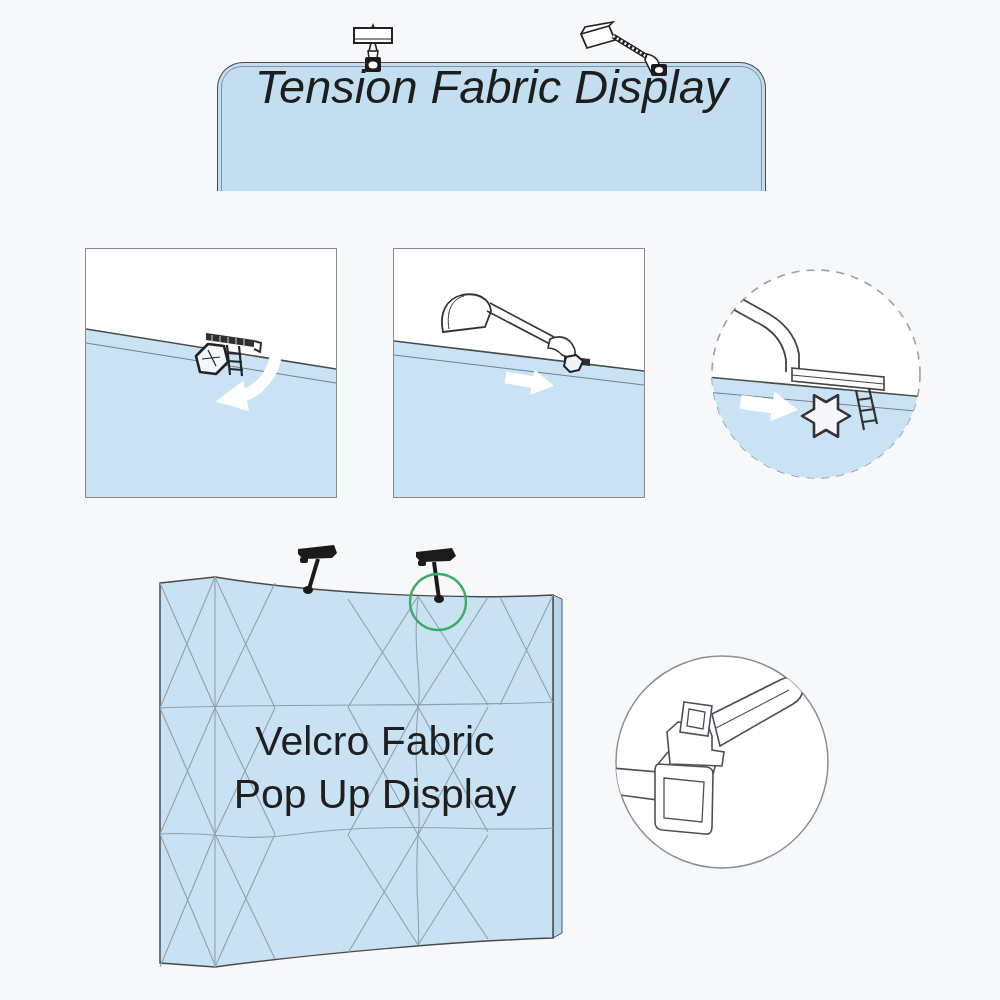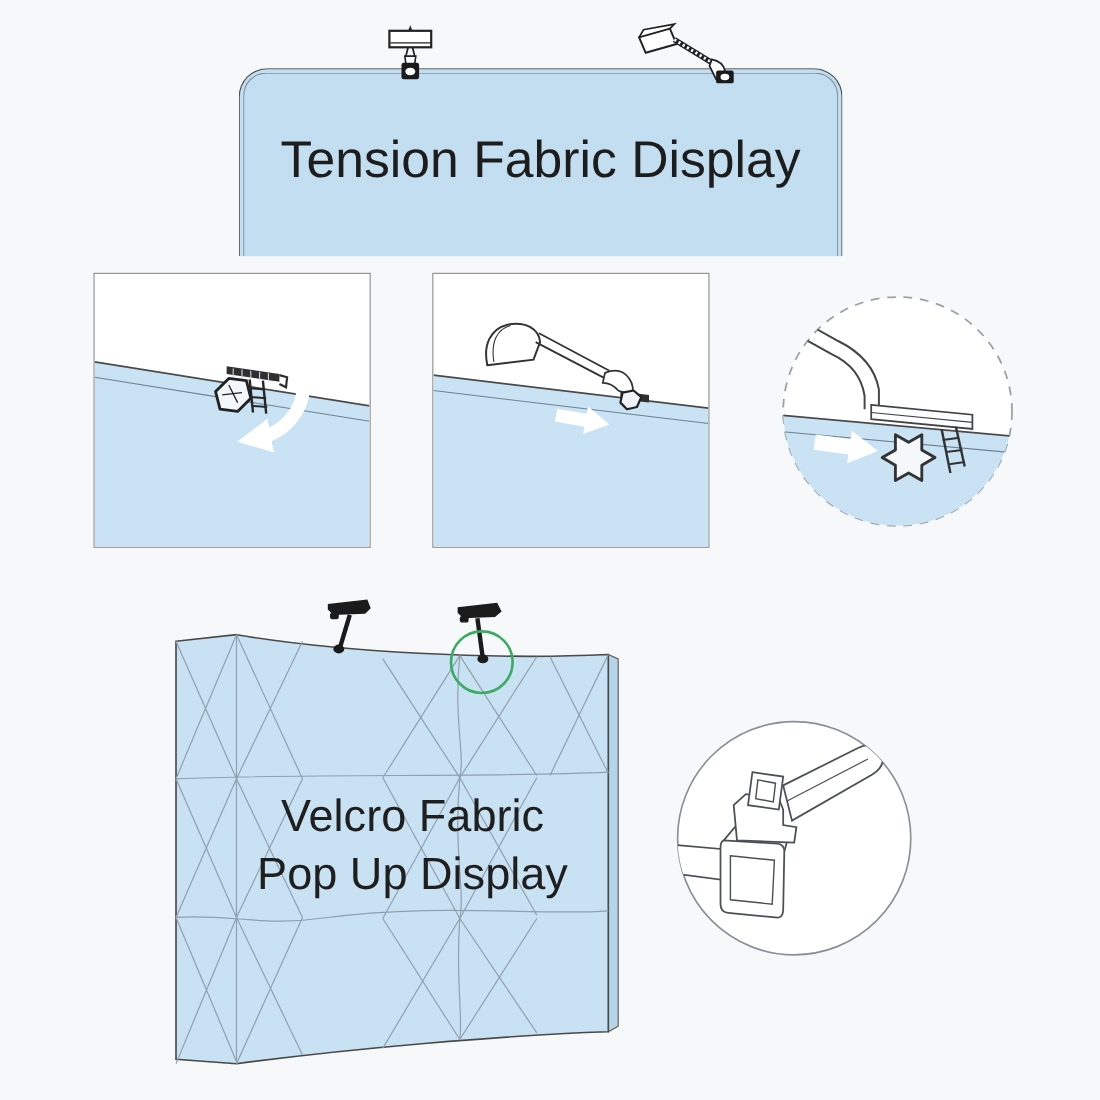--- a/index.html
+++ b/index.html
@@ -4,27 +4,28 @@
 <style>
   html,body{margin:0;padding:0;}
   body{
     width:1000px;height:1000px;position:relative;overflow:hidden;
     background:#f7f8fa;
     font-family:"Liberation Sans","DejaVu Sans",sans-serif;
   }
   .abs{position:absolute;}
   
   .banner{
-    left:217px;top:62px;width:549px;height:171px;
+    left:217px;top:62px;width:549px;height:129px;
     background:#c3def0;
     border:1.5px solid #4a4a4a;border-bottom:none;
     border-radius:26px 26px 0 0;
     box-sizing:border-box;
-    display:flex;align-items:center;justify-content:center;
+    display:flex;justify-content:center;
     z-index:2;
+    font-style:italic;
   }
   .banner::after{
     content:"";position:absolute;left:3px;right:3px;top:3px;bottom:0;
     border:1px solid #7d93a3;border-bottom:none;border-radius:21px 21px 0 0;
     pointer-events:none;
   }
   .banner-title{
     font-size:47px;color:#1d1d1d;letter-spacing:0px;white-space:nowrap;
     transform:translateY(-4px);
   }

